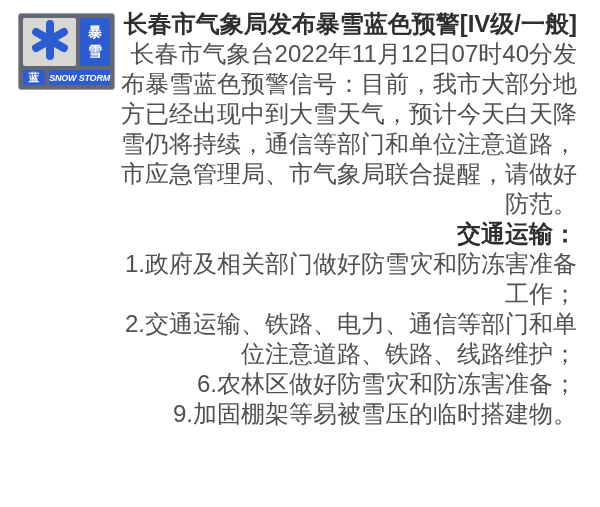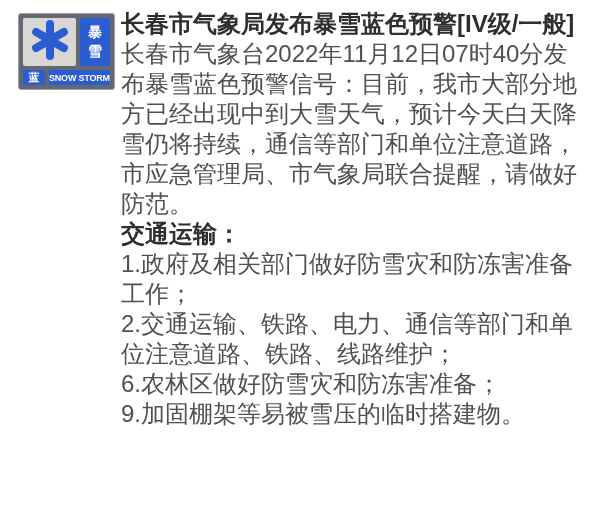--- a/index.html
+++ b/index.html
@@ -33,30 +33,31 @@
     display: flex; flex-direction: column; align-items: center; justify-content: center;
   }
   .badge-bottom { display: flex; gap: 4px; height: 19px; }
   .level-cell {
     width: 22px; background: #2b5cd2; border-radius: 2px;
     color: #fff; font-size: 11px; font-weight: 700;
     display: flex; align-items: center; justify-content: center;
   }
   .english-cell {
     flex: 1; background: #2b5cd2; border-radius: 2px;
-    color: #fff; font-size: 9px; font-weight: 700; 
+    color: #fff; font-size: 9px; font-weight: 700; font-style: italic;
     letter-spacing: -0.2px; white-space: nowrap;
-    display: flex; align-items: center; justify-content: flex-start;
+    display: flex; align-items: center; justify-content: flex-end;
   }
 
   
   .content {
-    position: absolute; left: 121px; top: 9px; width: 463px;
+    position: absolute; left: 114px; top: 9px; width: 463px;
     font-size: 24px; line-height: 30px; color: #505050;
     word-break: break-all;
+    text-align: right;
   }
   .content p { margin: 0; }
   .title { font-weight: 700; color: #2e2e2e; }
   .heading { font-weight: 700; color: #2e2e2e; }
 </style>
 </head>
 <body>
 
 <div class="page">
 

